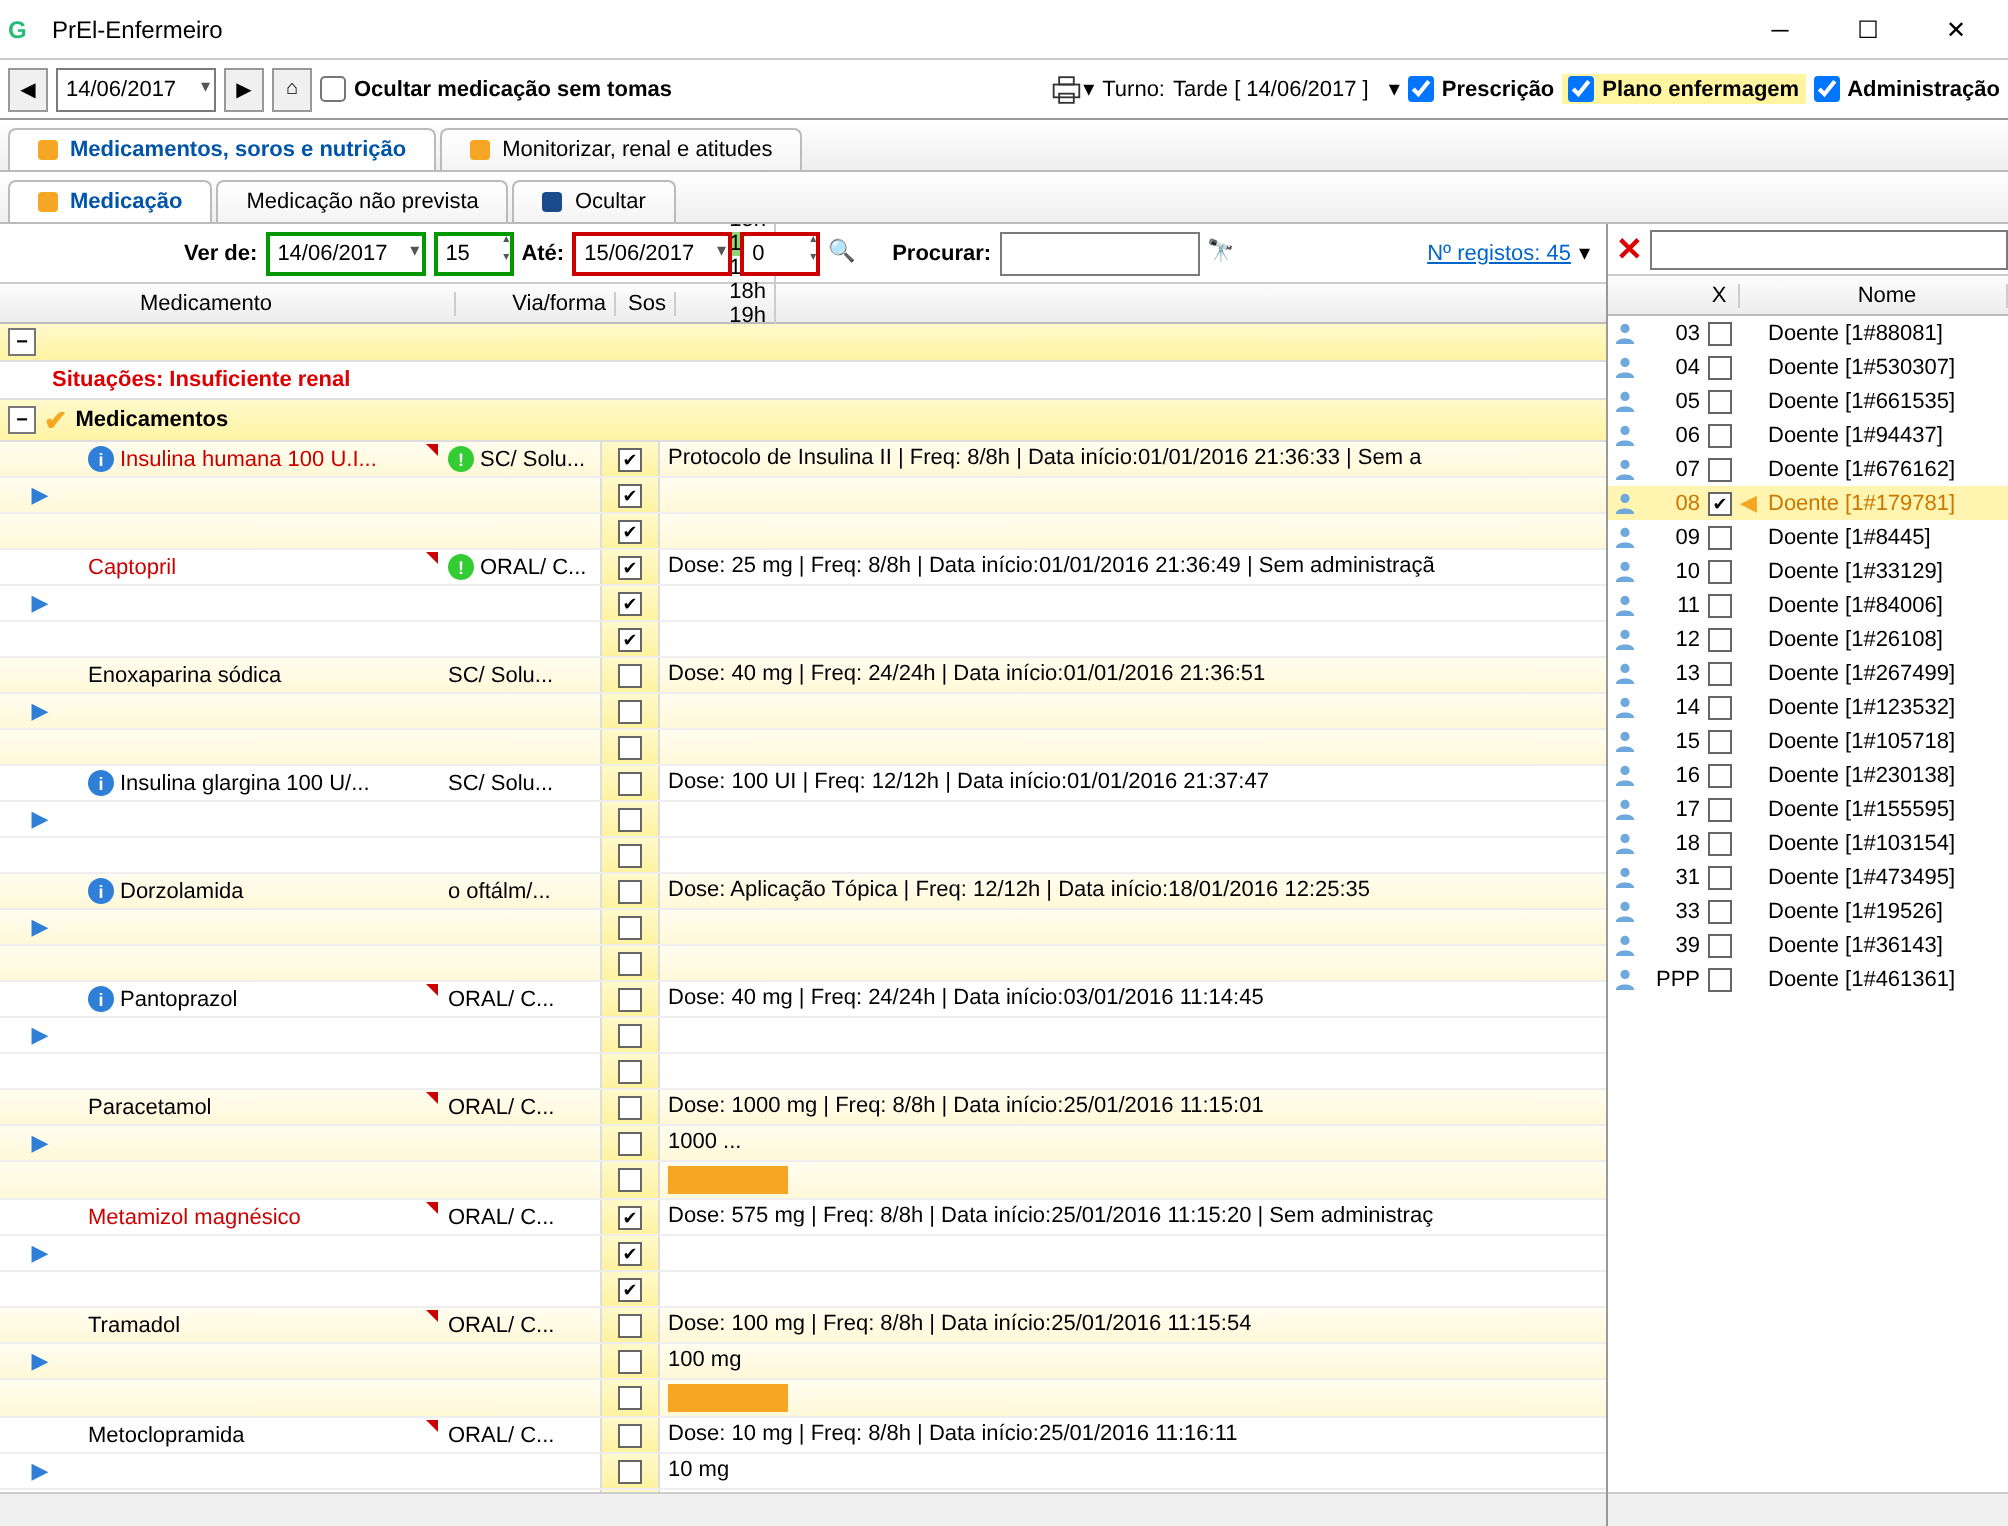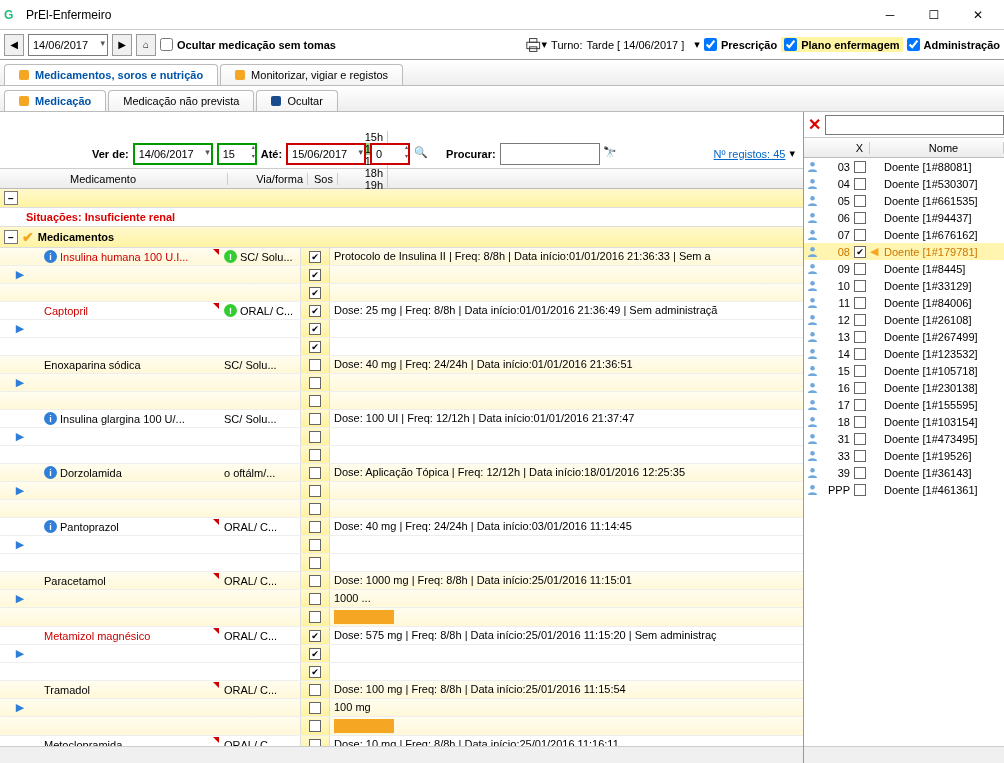--- a/index.html
+++ b/index.html
@@ -20,21 +20,21 @@
 .chklbl input { width: 13px; height: 13px; }
 .printer { width: 22px; height: 20px; cursor: pointer; display: flex; align-items: center; justify-content: center; }
 
 .tabbar { height: 26px; background: linear-gradient(#fff, #eee); border-bottom: 1px solid #bbb; display: flex; align-items: flex-end; padding-left: 4px; }
 .tab { padding: 4px 14px; border: 1px solid #bbb; border-bottom: none; border-radius: 4px 4px 0 0; margin-right: 2px; background: linear-gradient(#fff, #f4f4f4); cursor: pointer; display: flex; align-items: center; gap: 6px; font-size: 11px; }
 .tab.active { background: #fff; font-weight: bold; }
 .tabdot { width: 10px; height: 10px; border-radius: 2px; display: inline-block; }
 .tabdot.orange { background: #f5a623; }
 .tabdot.blue { background: #1a4b8c; }
 
-.filterrow { height: 30px; background: #fff; border-bottom: 1px solid #ccc; display: flex; align-items: center; padding: 2px 8px; gap: 4px; font-size: 11px; margin-top: 27px; }
+.filterrow { height: 30px; background: #fff; border-bottom: 1px solid #ccc; display: flex; align-items: center; padding: 2px 8px; gap: 4px; font-size: 11px; }
 .filterrow label { font-weight: bold; }
 .redborder { border: 2px solid #c00 !important; }
 .greenborder { border: 2px solid #090 !important; }
 .spinbox { width: 40px; height: 22px; border: 1px solid #7a7a7a; padding: 0 14px 0 4px; font-size: 11px; }
 .spinwrap { position: relative; display: inline-block; }
 .spinwrap::after { content: "▴\A▾"; white-space: pre; position: absolute; right: 2px; top: 0px; font-size: 6px; line-height: 9px; color: #555; pointer-events: none; }
 .mag { width: 16px; height: 16px; cursor: pointer; }
 .txtsearch { width: 100px; height: 22px; border: 1px solid #7a7a7a; padding: 0 4px; }
 .binoc { width: 16px; height: 16px; cursor: pointer; }
 .reglink { color: #0066cc; text-decoration: underline; cursor: pointer; margin-left: 6px; }
@@ -146,21 +146,21 @@
     </label>
 </div>
 
 <div class="tabbar">
   <div class="tab active">
     <span class="tabdot orange"></span>
     <span style="color:#0055aa;">Medicamentos, soros e nutrição</span>
   </div>
   <div class="tab">
     <span class="tabdot orange"></span>
-    <span>Monitorizar, vigiar e registos</span>
+    <span>Monitorizar, renal e atitudes</span>
   </div>
 </div>
 
 <div class="tabbar">
   <div class="tab active">
     <span class="tabdot orange"></span>
     <span style="color:#0055aa;">Medicação</span>
   </div>
   <div class="tab">
     <span>Medicação não prevista</span>

